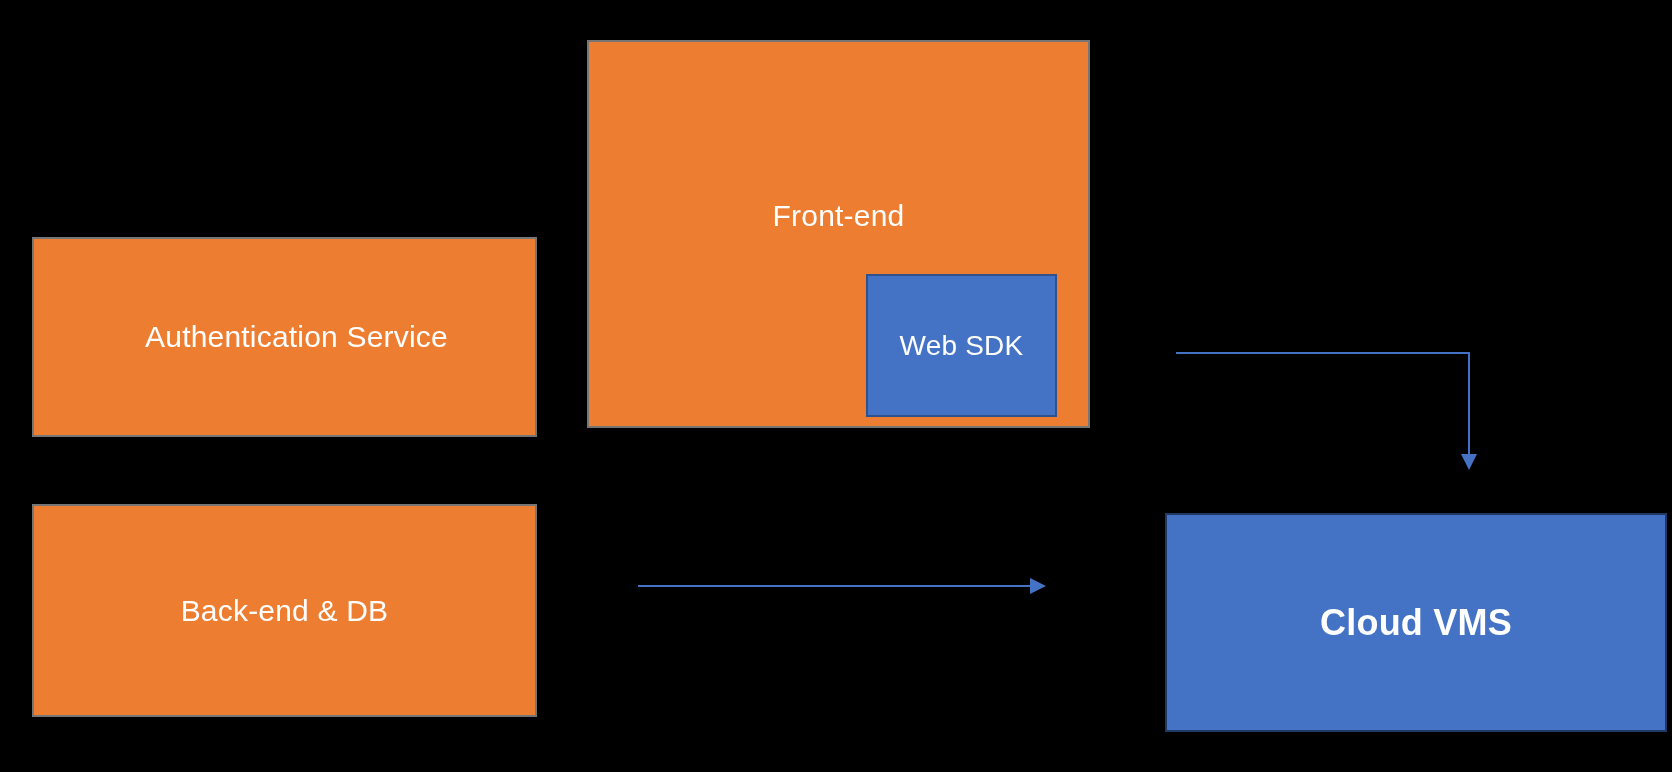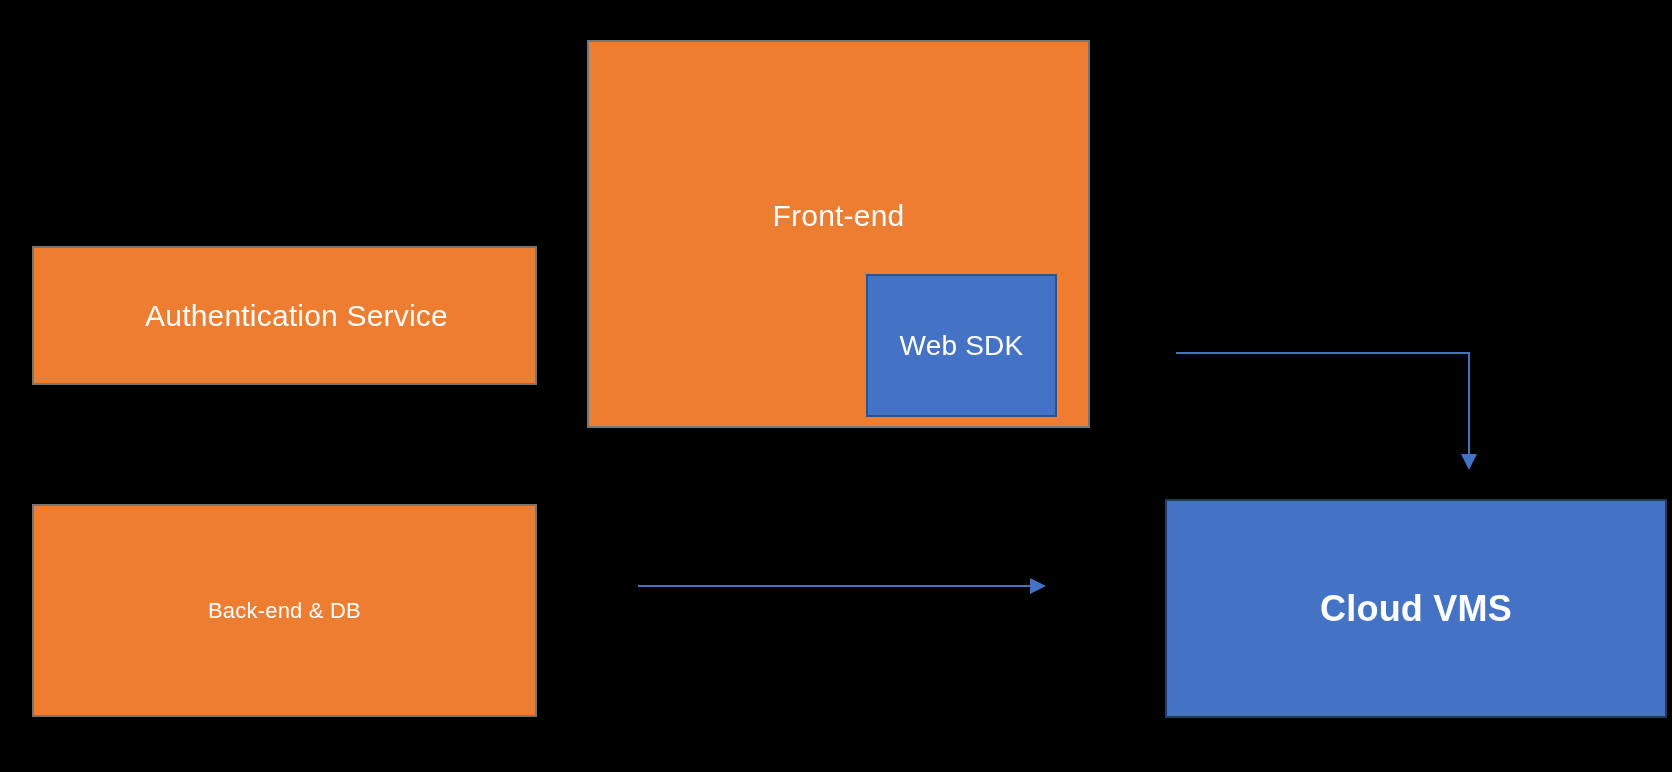--- a/index.html
+++ b/index.html
@@ -31,22 +31,22 @@
   }
   .node.blue {
     background: #4472C4;
   }
   .label {
     white-space: nowrap;
     letter-spacing: 0.2px;
   }
   
   .auth {
-    left: 32px; top: 246px;
-    width: 505px; height: 139px;
+    left: 32px; top: 237px;
+    width: 505px; height: 200px;
     font-size: 30px;
     padding-left: 24px;
   }
   
   .frontend {
     left: 587px; top: 40px;
     width: 503px; height: 388px;
     font-size: 30px;
   }
   .frontend .frontend-label {
@@ -60,25 +60,25 @@
   .websdk {
     left: 277px; top: 232px;
     width: 191px; height: 143px;
     border: 2px solid #2F528F;
     font-size: 28px;
   }
   
   .backend {
     left: 32px; top: 504px;
     width: 505px; height: 213px;
-    font-size: 22px;
+    font-size: 30px;
   }
   
   .cloudvms {
-    left: 1165px; top: 499px;
+    left: 1165px; top: 513px;
     width: 502px; height: 219px;
     border: 2px solid #203864;
     font-size: 36px;
     font-weight: bold;
   }
   .arrow-layer {
     position: absolute;
     left: 0; top: 0;
     width: 1672px;
     height: 772px;

